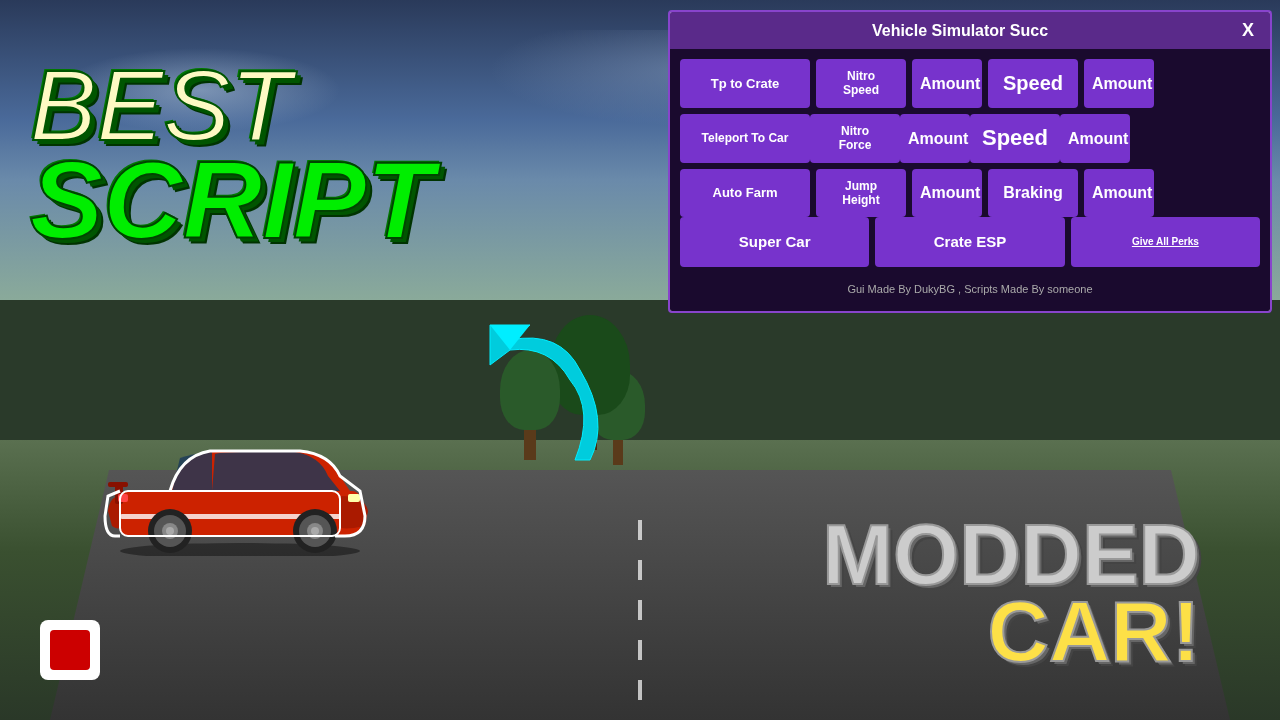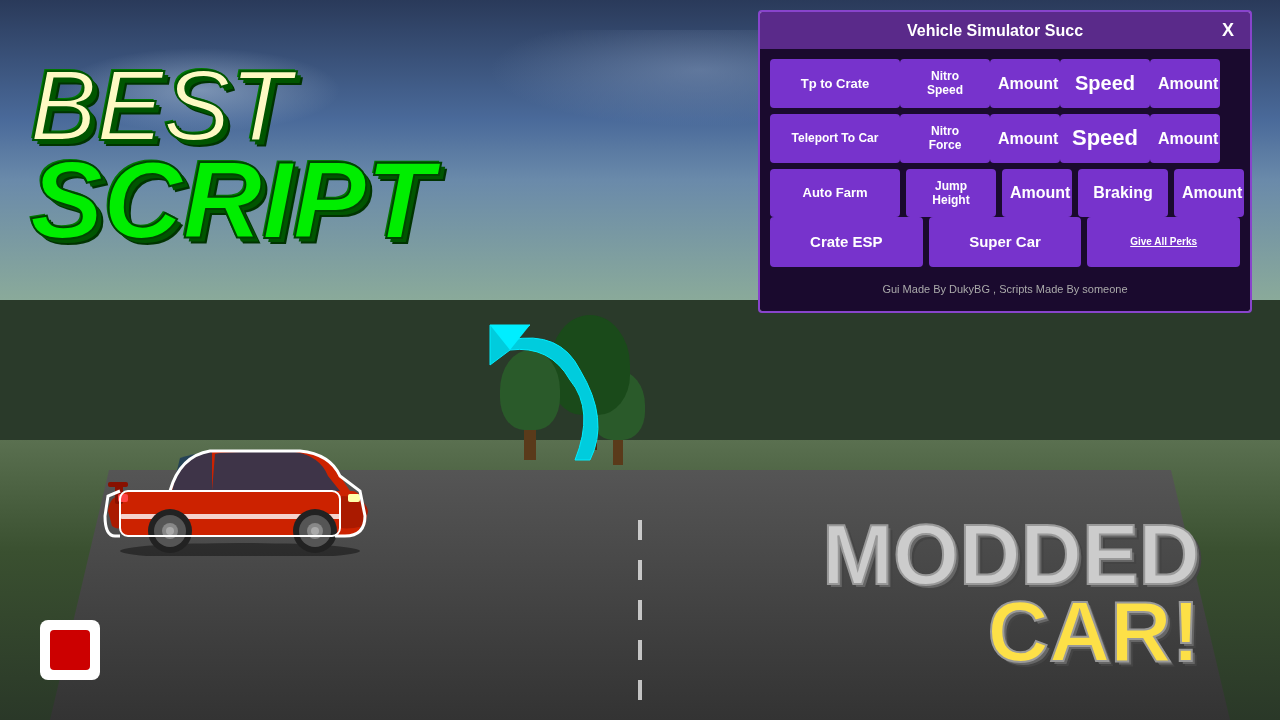--- a/index.html
+++ b/index.html
@@ -173,22 +173,22 @@
       height: 40px;
       background: #cc0000;
       border-radius: 4px;
       position: relative;
     }
 
     
     .gui-window {
       position: absolute;
       top: 10px;
-      right: 28px;
-      width: 494px;
+      right: 8px;
+      width: 604px;
       background: #ffffff;
       border: 2px solid #8844cc;
       border-radius: 4px;
       z-index: 30;
       overflow: hidden;
     }
 
     .gui-titlebar {
       background: #5a2a8a;
       padding: 8px 12px;
@@ -390,21 +390,21 @@
   <div class="roblox-inner"></div>
 </div>
 
 <div class="gui-window">
   <div class="gui-titlebar">
     <div class="gui-title">Vehicle Simulator Succ</div>
     <button class="gui-close">X</button>
   </div>
   <div class="gui-content">
 
-    <div style="display:grid; grid-template-columns: 130px 90px 70px 90px 70px; margin-bottom:6px;">
+    <div style="display:grid; grid-template-columns: 130px 90px 70px 90px 70px; gap:6px; margin-bottom:6px;">
       <button class="gui-btn">Tp to Crate</button>
       <button class="nitro-btn">Nitro<br>Speed</button>
       <button class="gui-btn amount">Amount</button>
       <button class="torque-btn" style="font-size:20px;">Speed</button>
       <button class="gui-btn amount">Amount</button>
     </div>
 
     <div style="display:grid; grid-template-columns: 130px 90px 70px 90px 70px; margin-bottom:6px;">
       <button class="gui-btn" style="font-size:12px;">Teleport To Car</button>
       <button class="nitro-btn">Nitro<br>Force</button>
@@ -415,20 +415,20 @@
 
     <div style="display:grid; grid-template-columns: 130px 90px 70px 90px 70px; gap:6px; ">
       <button class="gui-btn">Auto Farm</button>
       <button class="nitro-btn">Jump<br>Height</button>
       <button class="gui-btn amount">Amount</button>
       <button class="braking-btn">Braking</button>
       <button class="gui-btn amount">Amount</button>
     </div>
 
     <div class="gui-bottom-row">
+      <button class="gui-btn" style="font-size:15px; padding:16px;">Super Car</button>
       <button class="gui-btn" style="font-size:15px; padding:16px;">Crate ESP</button>
-      <button class="gui-btn" style="font-size:15px; padding:16px;">Super Car</button>
       <button class="gui-btn" style="font-size:10px; text-decoration:underline;">Give All Perks</button>
     </div>
 
     <div class="gui-footer">Gui Made By DukyBG , Scripts Made By someone</div>
   </div>
 </div>
 
 </body></html>

